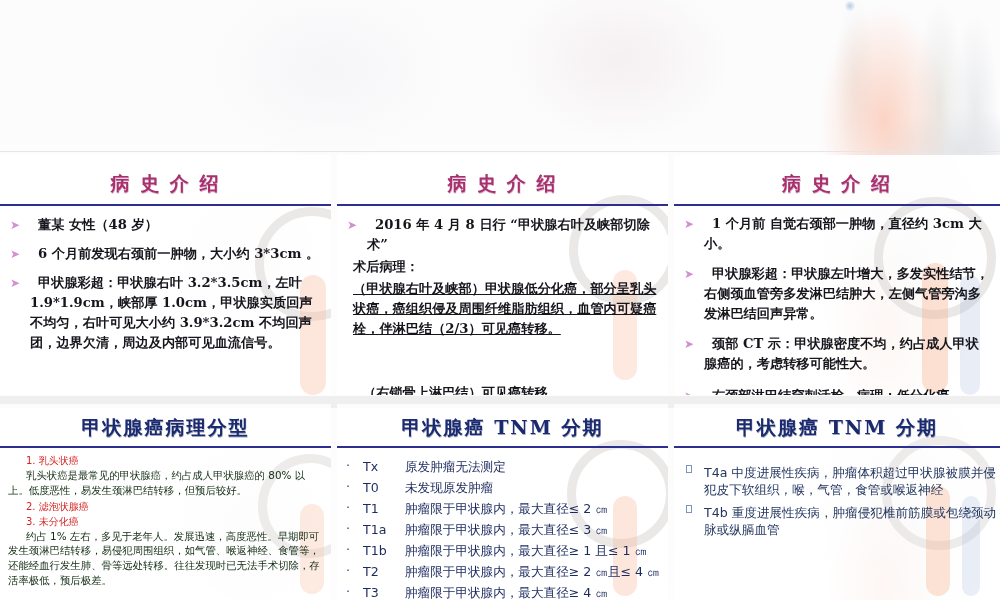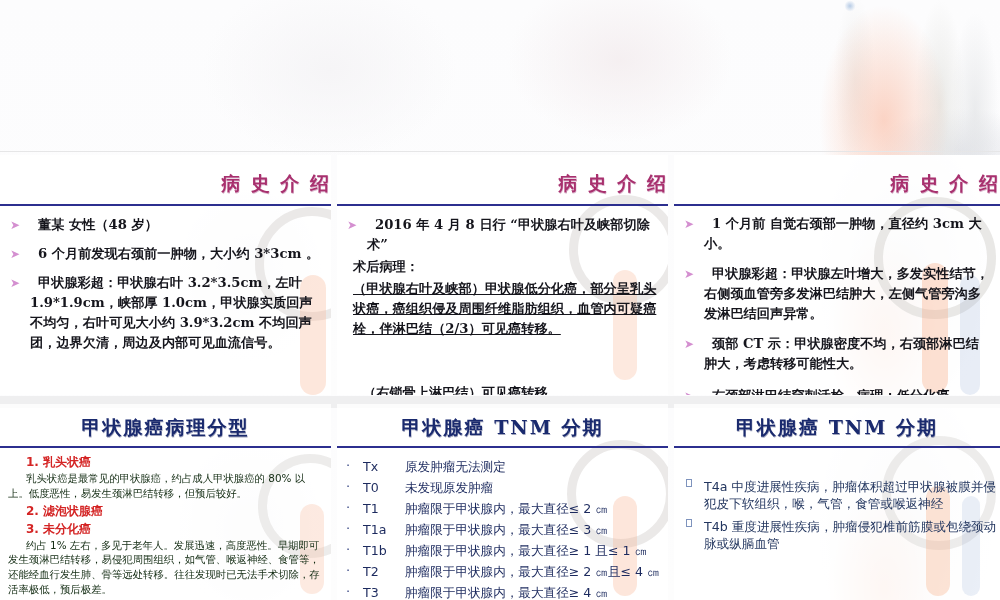--- a/index.html
+++ b/index.html
@@ -102,21 +102,20 @@
     font-family: "DejaVu Serif", "Liberation Serif", serif;
     font-weight: bold;
     letter-spacing: 2px;
     white-space: nowrap;
   }
   .ptitle.magenta {
     color: #a8306e;
     font-size: 19px;
     padding-top: 16px;
     text-shadow: 0.5px 0.5px 0 rgba(150,40,110,0.35);
-    text-align: right;
   }
   .ptitle.navy {
     color: #1a2a6e;
     font-size: 19px;
     padding-top: 11px;
     text-shadow: 0.5px 0.5px 0 rgba(20,30,90,0.4);
   }
 
   .trule {
     height: 0;
@@ -193,22 +192,22 @@
     box-sizing: border-box;
   }
 
   
   .path-body {
     padding: 5px 6px 0 8px;
     font-family: "DejaVu Sans", "Liberation Sans", sans-serif;
   }
   .path-h {
     color: #d42424;
-    font-weight: bold;
-    font-size: 12px;
+    font-weight: normal;
+    font-size: 10px;
     padding-left: 18px;
     line-height: 1.5;
   }
   .path-p {
     color: #122b12;
     font-size: 10.4px;
     line-height: 1.42;
     text-indent: 18px;
     margin: 0 0 1px 0;
   }
@@ -306,21 +305,21 @@
               <li style="margin-bottom:10px;">
                 <span class="abul">➤</span>
                 <span>1 个月前  自觉右颈部一肿物，直径约 3cm 大小。</span>
               </li>
               <li style="margin-bottom:10px;">
                 <span class="abul">➤</span>
                 <span>甲状腺彩超：甲状腺左叶增大，多发实性结节，右侧颈血管旁多发淋巴结肿大，左侧气管旁沟多发淋巴结回声异常。</span>
               </li>
               <li style="margin-bottom:12px;">
                 <span class="abul">➤</span>
-                <span>颈部 CT 示：甲状腺密度不均，右颈部淋巴结肿大，考虑转移可能性大。</span>
+                <span>颈部 CT 示：甲状腺密度不均，约占成人甲状腺癌的，考虑转移可能性大。</span>
               </li>
               <li>
                 <span class="abul">➤</span>
                 <span>右颈部淋巴结穿刺活检，病理：低分化癌</span>
               </li>
             </ul>
           </div>
         </div>
       </div>
     </div>
@@ -392,21 +391,21 @@
         </div>
       </div>
 
       <div class="panel p3">
         <div class="ring" style="width:96px;height:96px;left:208px;top:32px;border-color:rgba(228,226,224,0.65);"></div>
         <div class="tube" style="width:24px;height:110px;left:252px;top:82px;background:rgba(248,172,132,0.33);"></div>
         <div class="tube" style="width:18px;height:100px;left:288px;top:92px;background:rgba(150,175,215,0.2);"></div>
         <div class="panel-inner">
           <div class="ptitle navy">甲状腺癌 TNM 分期</div>
           <div class="trule" style="margin-top:5px;"></div>
-          <div style="padding-top:10px;margin-top:20px;">
+          <div style="padding-top:16px;">
             <ul class="blist">
               <li>
                 <span class="bbul"></span>
                 <span>T4a</span>
                 <span>中度进展性疾病，肿瘤体积超过甲状腺被膜并侵犯皮下软组织，喉，气管，食管或喉返神经</span>
               </li>
               <li>
                 <span class="bbul"></span>
                 <span>T4b</span>
                 <span>重度进展性疾病，肿瘤侵犯椎前筋膜或包绕颈动脉或纵膈血管</span>

